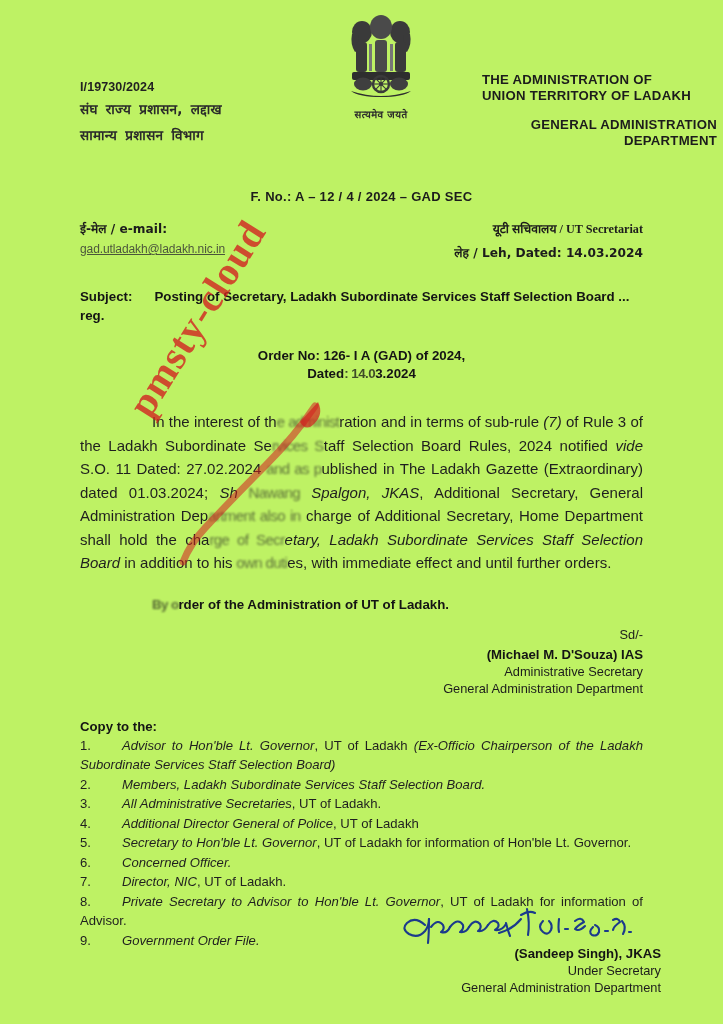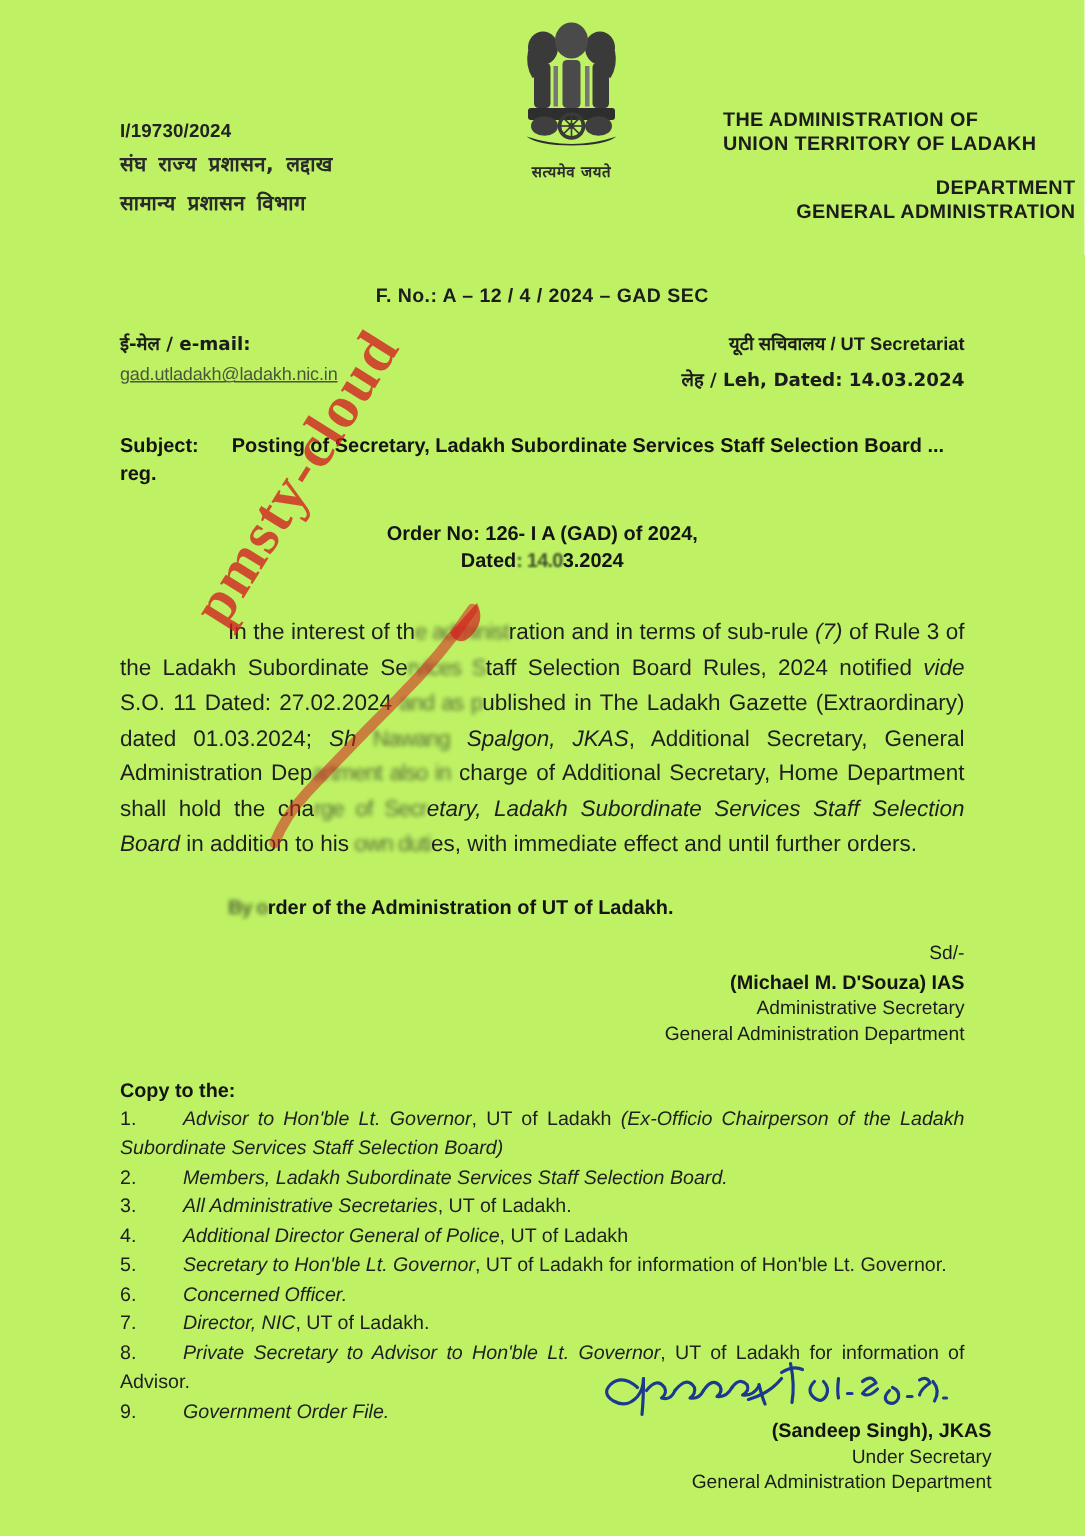--- a/index.html
+++ b/index.html
@@ -125,21 +125,21 @@
     font-size: 12px;
     color: #333;
     letter-spacing: -.1px;
     opacity: .82;
     filter: blur(.25px);
   }
   .contact-right .r1 {
     font-size: 12.2px;
     font-weight: 700;
     color: #1c1c1c;
-    font-family: Liberation Sans, sans-serif;
+    font-family: Liberation Serif, serif;
   }
   .contact-right .r2 {
     margin-top: 7px;
     font-size: 12.2px;
     font-weight: 700;
     color: #1c1c1c;
     font-family: "DejaVu Sans", sans-serif;
   }
 
   
@@ -328,22 +328,22 @@
           <path d="M3 77 q30 10 60 0 q-8 6 -30 6 q-22 0 -30 -6 z" fill="#2e2e2e"></path>
         </g>
       </svg>
       <div class="emblem-motto">सत्यमेव जयते</div>
     </div>
 
     <div class="org-block">
       <div class="org-line1">THE ADMINISTRATION OF</div>
       <div class="org-line2">UNION TERRITORY OF LADAKH</div>
       <div class="org-dept">
+        <div>GENERAL ADMINISTRATION</div>
         <div>DEPARTMENT</div>
-        <div>GENERAL ADMINISTRATION</div>
       </div>
     </div>
   </div>
 
   <div class="fileno">F. No.: A – 12 / 4 / 2024 – GAD SEC</div>
 
   <div class="contact-row">
     <div class="contact-left">
       <div class="contact-label">ई-मेल / e-mail:</div>
       <a class="email-link" href="#">gad.utladakh@ladakh.nic.in</a>

